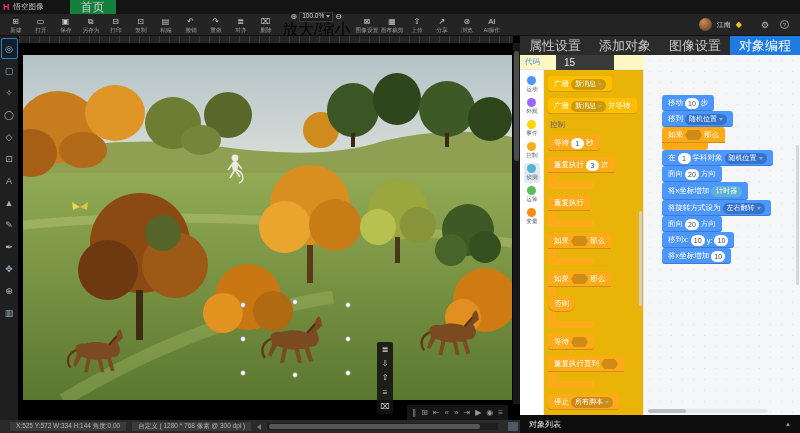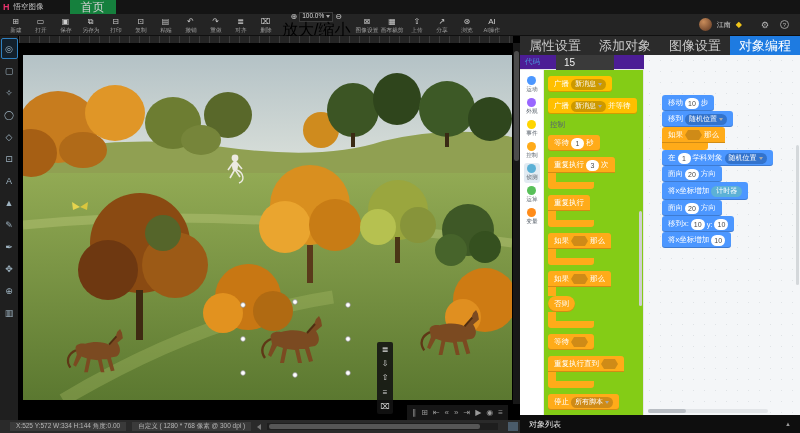--- a/index.html
+++ b/index.html
@@ -52,30 +52,30 @@
   .sbarrow{width:0;height:0;border-top:3px solid transparent;border-bottom:3px solid transparent;border-right:4px solid #777}
   .sbscroll{flex:1;height:7px;background:#1e1e1e;position:relative;margin-right:4px}
   .sbscroll .thumb{position:absolute;left:2px;right:18px;top:1px;bottom:1px;background:#565656;border-radius:2px}
   .sbcorner{width:10px;height:9px;background:#4a5b6a;margin-right:2px}
 
   
   .rpanel{position:absolute;left:520px;top:36px;right:0;bottom:0;background:#fff}
   .rtabs{position:absolute;left:0;top:0;right:0;height:19px;background:#2b2b2b;display:flex}
   .rtab{flex:1;display:flex;align-items:center;justify-content:center;color:#c9c9c9;font-size:13px}
   .rtab.active{background:#1e7be1;color:#fff}
-  .codebar{position:absolute;left:0;top:19px;width:124px;height:15px;background:#4c1d95;border-bottom:1px solid #e8e8e8;display:flex;align-items:center}
+  .codebar{position:absolute;left:0;top:19px;width:124px;height:15px;background:#fef9c3;border-bottom:1px solid #e8e8e8;display:flex;align-items:center}
   .codelabel{color:#4a90d9;font-size:7.5px;margin-left:5px}
   .objtab{margin-left:16px;background:#3a3a3a;color:#f0f0f0;font-size:10px;height:15px;display:flex;align-items:center;padding:0 22px 0 8px;min-width:58px}
   .cats{position:absolute;left:0;top:34px;width:24px;bottom:18px;background:#fff;border-right:1px solid #ececec;display:flex;flex-direction:column;align-items:center;padding-top:5px}
   .cat{display:flex;flex-direction:column;align-items:center;margin-bottom:2px;padding:1px 2px;border-radius:3px}
   .cat .dot{width:9px;height:9px;border-radius:50%}
   .cat .clabel{font-size:6px;color:#57606a;transform:scale(.95)}
   .cat.active{background:#e2ebf2}
 
-  .palette{position:absolute;left:24px;top:34px;width:100px;bottom:18px;background:#84cc16;border-right:1px solid #e6e6e6;padding:6px 12px 0 4px;overflow:hidden}
+  .palette{position:absolute;left:24px;top:34px;width:100px;bottom:18px;background:#eab308;border-right:1px solid #e6e6e6;padding:6px 12px 0 4px;overflow:hidden}
   .pscroll{position:absolute;left:119px;top:175px;width:3px;height:95px;background:#cfcfcf;border-radius:2px}
   .sectionhdr{font-size:7.5px;color:#575e75;margin:3px 0 5px 2px}
 
   .script{position:absolute;left:124px;top:19px;right:0;bottom:18px;background:#f4f6f8;
           background-image:radial-gradient(#dfe3e6 .6px,transparent .7px);background-size:11px 11px}
   .stack{position:absolute;left:18px;top:40px}
   .sscroll-h{position:absolute;left:4px;bottom:2px;height:4px;width:120px;background:#e2e5e8;border-radius:2px}
   .sscroll-h .thumb{position:absolute;left:0;top:0;bottom:0;width:38px;background:#b9bec4;border-radius:2px}
   .sscroll-v{position:absolute;right:1px;top:90px;width:3px;height:140px;background:#d4d8db;border-radius:2px}
 
@@ -549,20 +549,27 @@
         <div class="b mot">
           <span>面向</span>
           <span class="oval">20</span>
           <span>方向</span>
         </div>
         <div class="b mot" style="height:18px">
           <span>将x坐标增加</span>
           <span class="rep sen">计时器</span>
         </div>
         <div class="b mot">
+          <span>将旋转方式设为</span>
+          <span class="dd">
+              <span>左右翻转</span>
+              <span class="caret-dn"></span>
+            </span>
+        </div>
+        <div class="b mot">
           <span>面向</span>
           <span class="oval">20</span>
           <span>方向</span>
         </div>
         <div class="b mot">
           <span>移到x:</span>
           <span class="oval">10</span>
           <span>y:</span>
           <span class="oval">10</span>
         </div>

